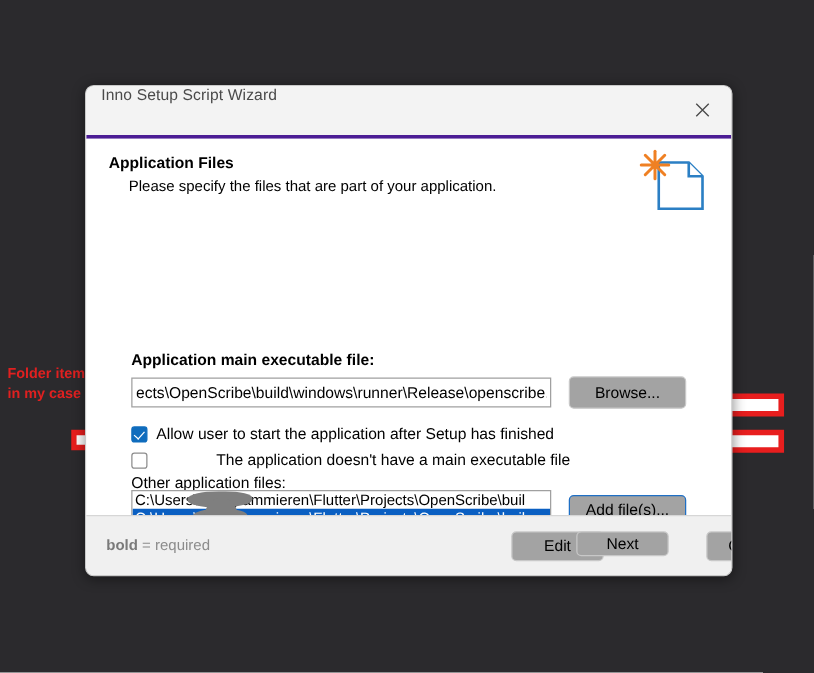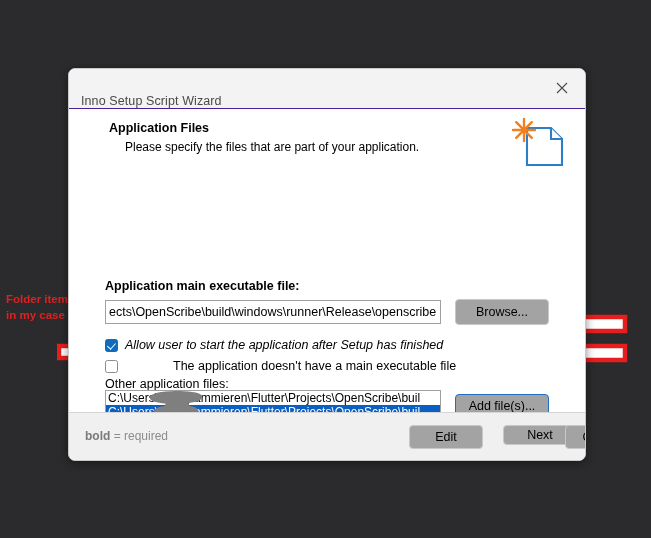--- a/index.html
+++ b/index.html
@@ -31,23 +31,23 @@
     display: flex;
     flex-direction: column;
   }
 
   
   #titlebar {
     height: 39px;
     min-height: 39px;
     background: #f3f3f3;
     display: flex;
-    align-items: flex-end;
-    position: relative;
-    border-bottom: 1px solid #4c1d95;
+    align-items: flex-start;
+    position: relative;
+    border-bottom: 3px solid #4c1d95;
   }
   #titlebar-text {
     font-size: 12.5px;
     color: #4a4a4a;
     margin-left: 12px;
     letter-spacing: 0.1px;
     white-space: nowrap;
   }
   #close-btn {
     position: absolute;
@@ -58,21 +58,21 @@
     display: flex;
     align-items: center;
     justify-content: center;
     cursor: default;
   }
   #close-btn svg { display: block; }
 
   
   #header {
     background: #ffffff;
-    padding: 12px 16px 4px 40px;
+    padding: 12px 16px 4px 18px;
     position: relative;
     height: 66px;
     min-height: 66px;
     box-sizing: border-box;
   }
   #header-title {
     font-size: 12.5px;
     font-weight: bold;
     color: #000000;
     margin: 0 0 5px 0;
@@ -300,21 +300,21 @@
   </div>
 
   <div id="body">
 
     <div class="field-label" style="left:36px; top:104px;">Application main executable file:</div>
 
     <input id="exe-input" type="text" value="ects\OpenScribe\build\windows\runner\Release\openscribe.exe" style="">
 
     <div class="btn" style="left:386px; top:124px; width:94px; height:26px;">Browse...</div>
 
-    <div class="cbrow" style="left:36px; top:163px;font-style:italic;">
+    <div class="cbrow" style="left:36px; top:163px;">
       <span class="cbox checked"></span>
       <span>Allow user to start the application after Setup has finished</span>
     </div>
 
     <div class="cbrow" style="left:36px; top:184px;gap:48px;">
       <span class="cbox"></span>
       <span>The application doesn't have a main executable file</span>
     </div>
 
     <div class="field-label plain" style="left:36px; top:202px;">Other application files:</div>
@@ -341,17 +341,17 @@
     <div class="btn" style="left:386px; top:249px; width:94px; height:24px;">Add folder...</div>
     <div class="btn" style="left:386px; top:278px; width:94px; height:24px;">Edit...</div>
 
   </div>
 
   <div id="footer">
     <div id="bold-note">
       <b>bold</b><span> = required</span>
     </div>
     <div class="btn" style="left:340px; top:12px; width:74px; height:24px;">Edit</div>
-    <div class="btn" style="left:434px; top:12px; width:74px; height:20px;">Next</div>
+    <div class="btn" style="left:392px; top:12px; width:74px; height:20px;">Next</div>
     <div class="btn" style="left:496px; top:12px; width:74px; height:24px;">Cancel</div>
   </div>
 
 </div>
 
 </body></html>

